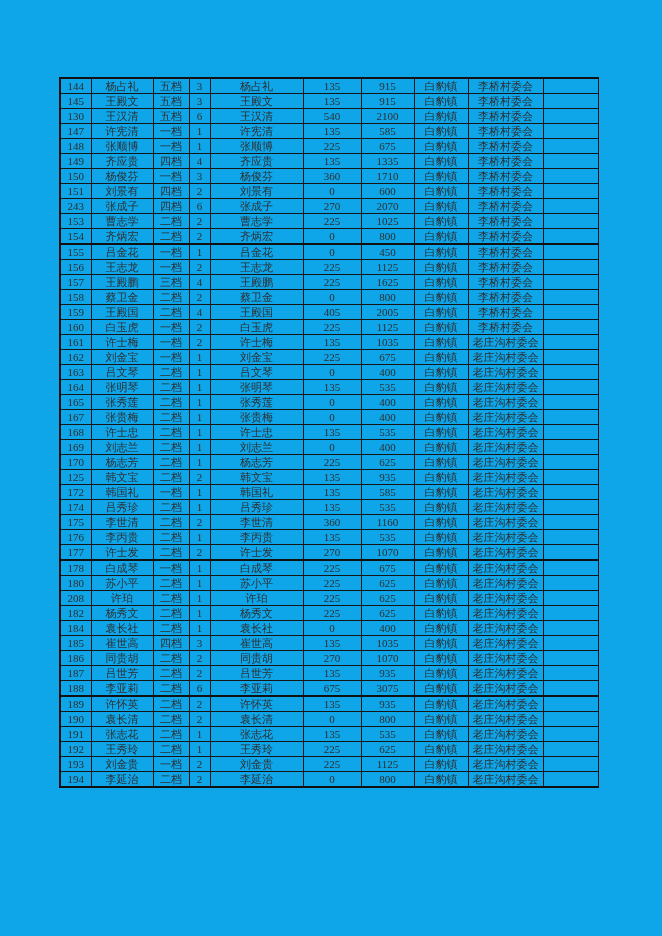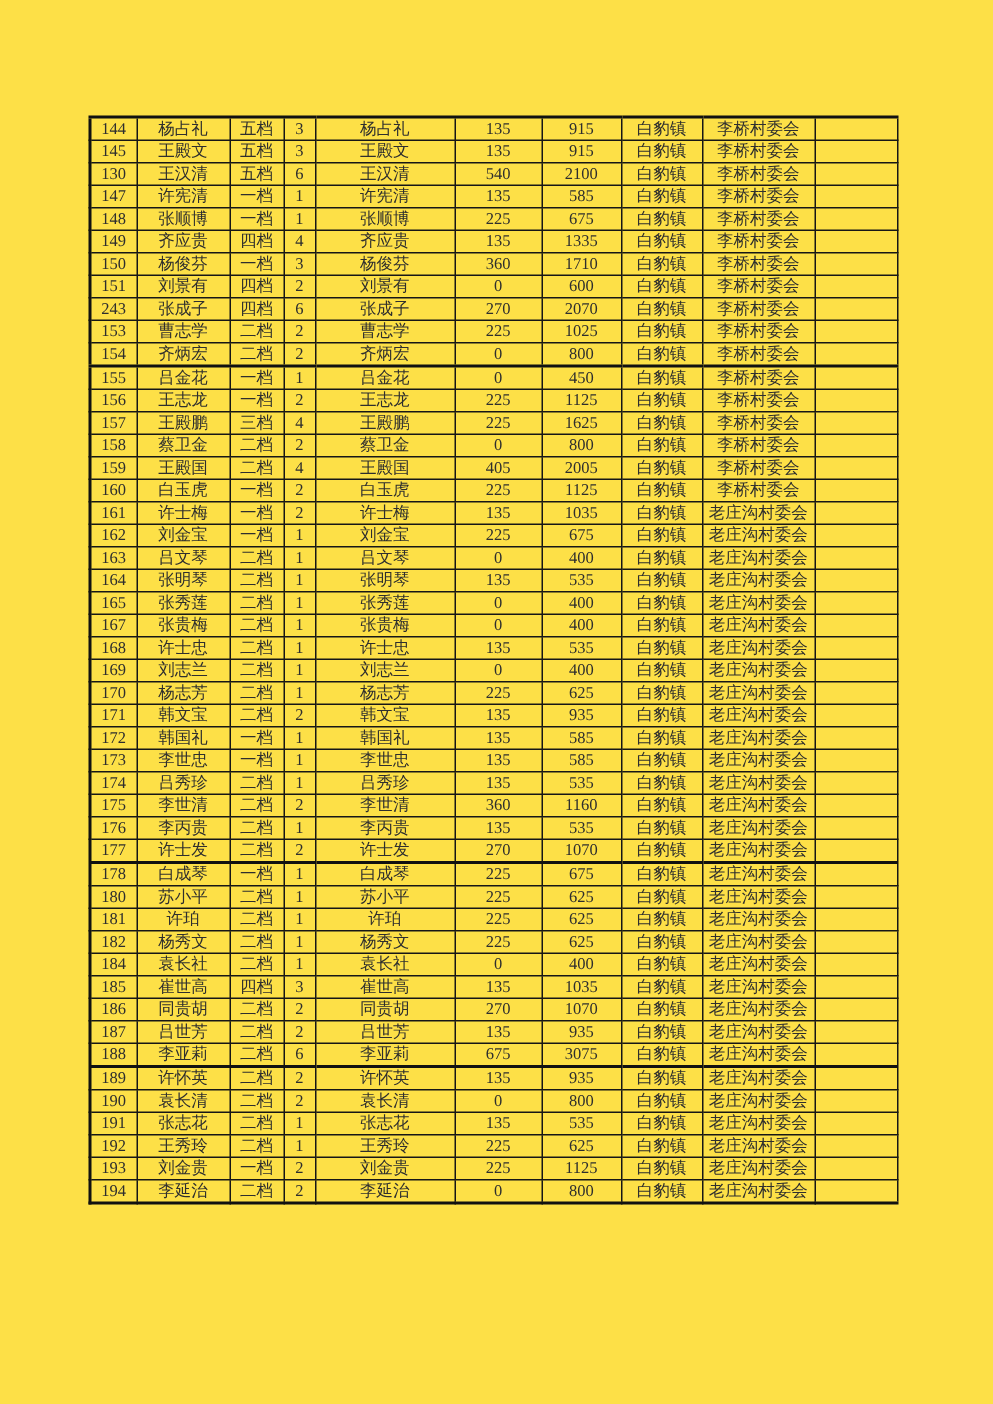--- a/index.html
+++ b/index.html
@@ -4,21 +4,21 @@
 <style>
   html, body {
     margin: 0;
     padding: 0;
     background: #ffffff;
   }
   #page {
     position: relative;
     width: 662px;
     height: 936px;
-    background: #fde047;
+    background: #0ea5e9;
     overflow: hidden;
     font-family: "Liberation Serif", "DejaVu Serif", serif;
   }
   #sheet {
     position: absolute;
     left: 59px;
     top: 77px;
     width: 538px;
   }
   table.grid {
@@ -381,49 +381,37 @@
             <td>二档</td>
             <td>1</td>
             <td>杨志芳</td>
             <td>225</td>
             <td>625</td>
             <td>白豹镇</td>
             <td>老庄沟村委会</td>
             <td></td>
           </tr>
           <tr>
-            <td>171</td>
+            <td>125</td>
             <td>韩文宝</td>
             <td>二档</td>
             <td>2</td>
             <td>韩文宝</td>
             <td>135</td>
             <td>935</td>
             <td>白豹镇</td>
             <td>老庄沟村委会</td>
             <td></td>
           </tr>
           <tr>
             <td>172</td>
             <td>韩国礼</td>
             <td>一档</td>
             <td>1</td>
             <td>韩国礼</td>
-            <td>135</td>
-            <td>585</td>
-            <td>白豹镇</td>
-            <td>老庄沟村委会</td>
-            <td></td>
-          </tr>
-          <tr>
-            <td>173</td>
-            <td>李世忠</td>
-            <td>一档</td>
-            <td>1</td>
-            <td>李世忠</td>
             <td>135</td>
             <td>585</td>
             <td>白豹镇</td>
             <td>老庄沟村委会</td>
             <td></td>
           </tr>
           <tr>
             <td>174</td>
             <td>吕秀珍</td>
             <td>二档</td>
@@ -489,21 +477,21 @@
             <td>二档</td>
             <td>1</td>
             <td>苏小平</td>
             <td>225</td>
             <td>625</td>
             <td>白豹镇</td>
             <td>老庄沟村委会</td>
             <td></td>
           </tr>
           <tr>
-            <td>181</td>
+            <td>208</td>
             <td>许珀</td>
             <td>二档</td>
             <td>1</td>
             <td>许珀</td>
             <td>225</td>
             <td>625</td>
             <td>白豹镇</td>
             <td>老庄沟村委会</td>
             <td></td>
           </tr>

